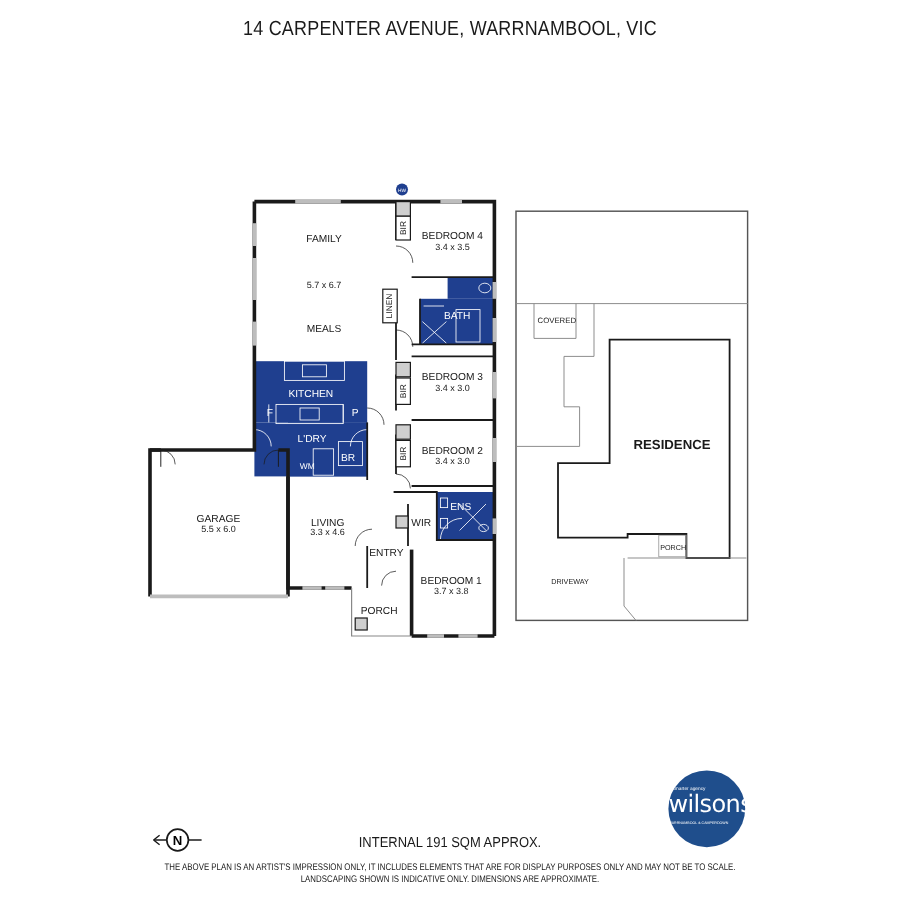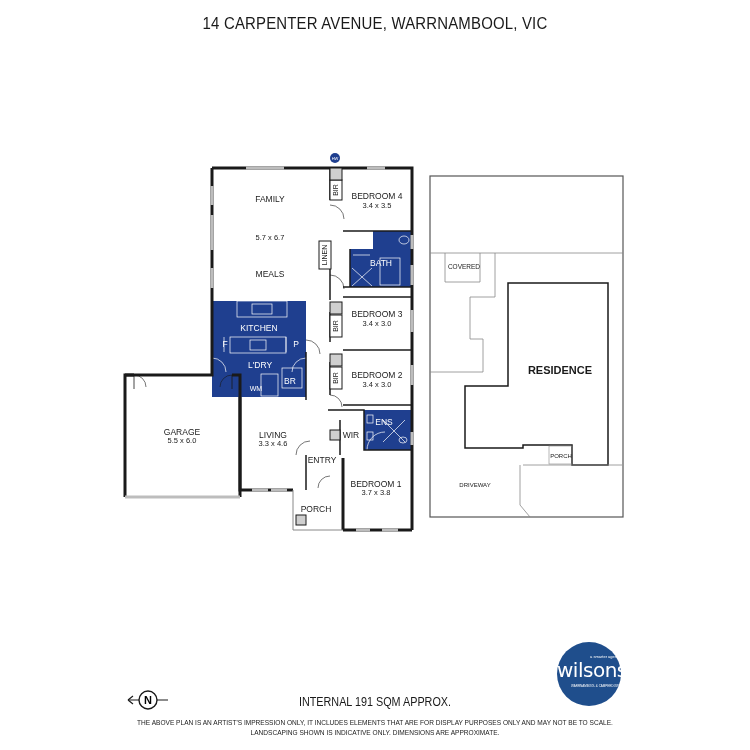--- a/index.html
+++ b/index.html
@@ -4,21 +4,21 @@
 <style>
   html,body{margin:0;padding:0;background:#fff;}
   body{width:750px;height:750px;position:relative;overflow:hidden;font-family:"Liberation Sans",sans-serif;color:#1a1a1a;}
   .title{position:absolute;top:14px;left:0;width:750px;text-align:center;font-size:17px;letter-spacing:0.2px;font-family:"Liberation Sans",sans-serif;transform:scaleX(0.88);}
   svg{position:absolute;left:0;top:0;}
   .lbl{font-family:"Liberation Sans",sans-serif;font-size:8.5px;fill:#1a1a1a;text-anchor:middle;}
   .lblw{font-family:"Liberation Sans",sans-serif;font-size:8.5px;fill:#fff;text-anchor:middle;}
   .dim{font-family:"Liberation Sans",sans-serif;font-size:7.5px;fill:#1a1a1a;text-anchor:middle;}
   .area{position:absolute;top:695px;left:0;width:750px;text-align:center;font-size:12px;transform:scaleX(0.9);}
   .disc{position:absolute;top:718px;left:0;width:750px;text-align:center;font-size:8px;line-height:10px;transform:scaleX(0.82);}
-  .logo{position:absolute;left:557px;top:642px;width:64px;height:64px;border-radius:50%;background:#1f4e8c;color:#fff;text-align:right;}
+  .logo{position:absolute;left:557px;top:642px;width:64px;height:64px;border-radius:50%;background:#1f4e8c;color:#fff;text-align:left;}
   .logo .brand{position:absolute;top:16px;left:0;width:64px;font-size:20px;font-family:"DejaVu Sans",sans-serif;letter-spacing:-0.5px;}
   .logo .tag{position:absolute;top:12px;left:0;width:64px;font-size:4px;}
   .logo .sub{position:absolute;top:42px;left:0;width:64px;font-size:3px;}
   .north{position:absolute;left:126px;top:688px;}
 </style>
 </head>
 <body>
 
 <div class="title">14 CARPENTER AVENUE, WARRNAMBOOL, VIC</div>
 

